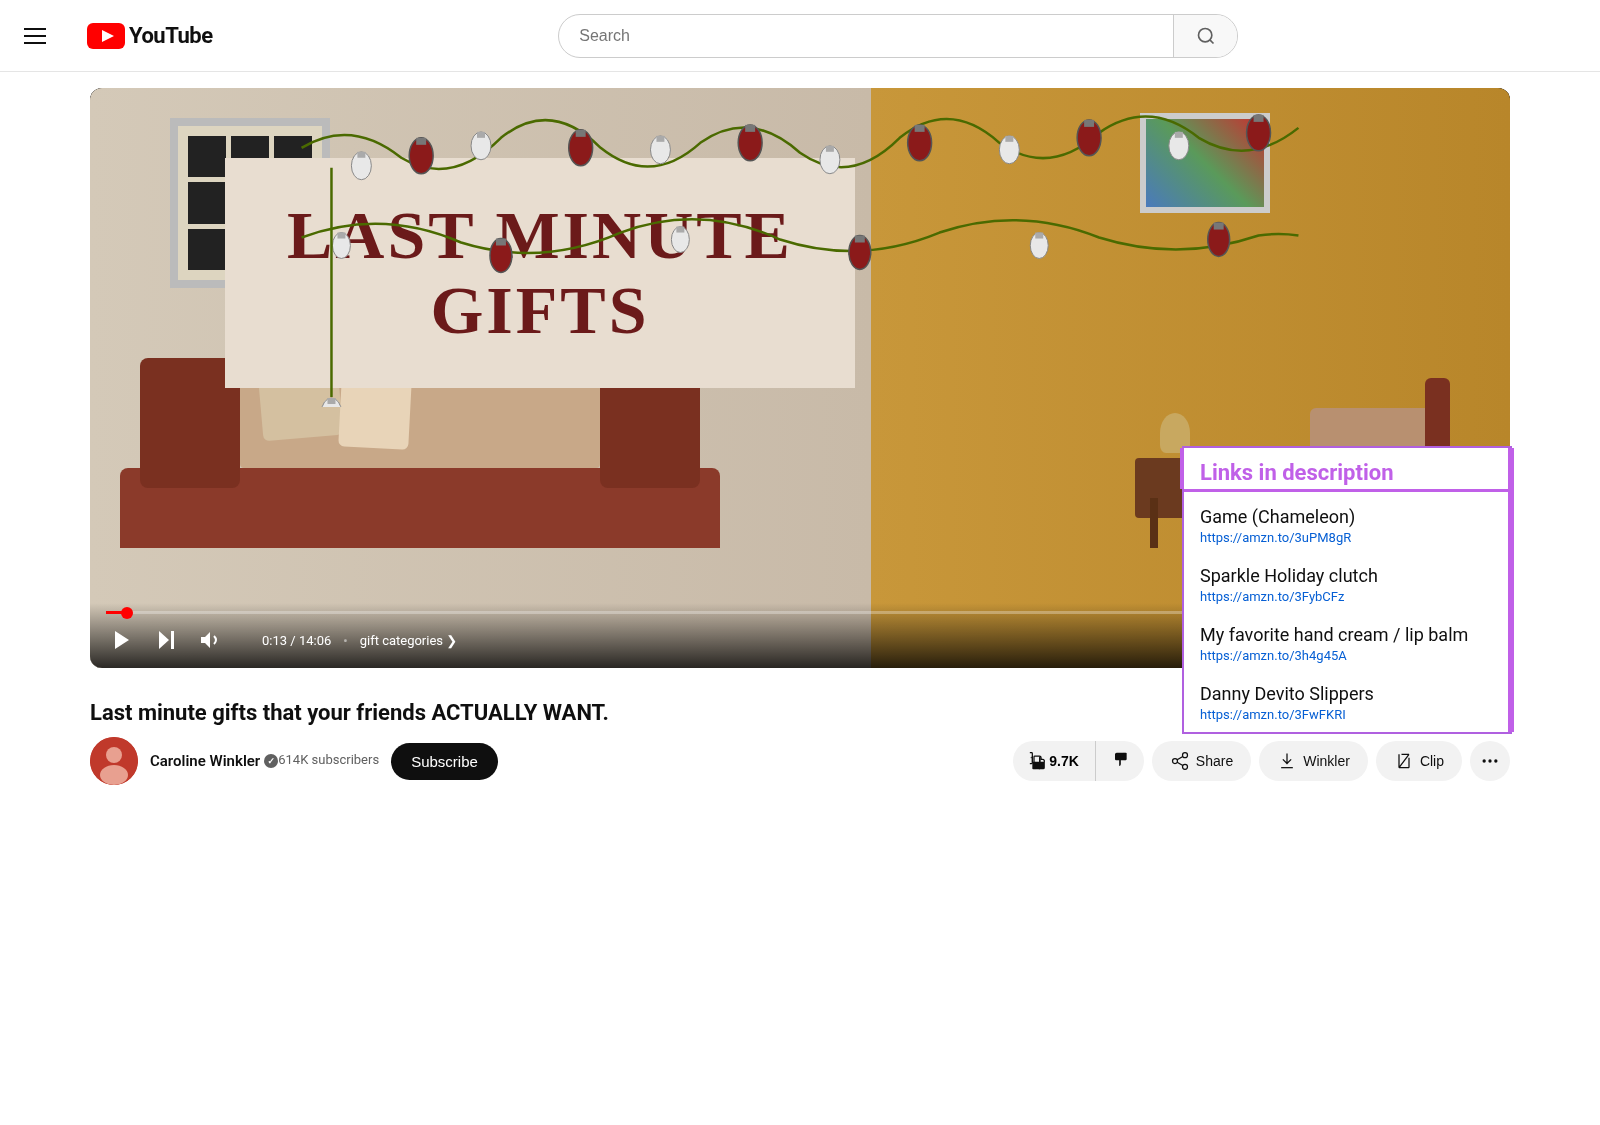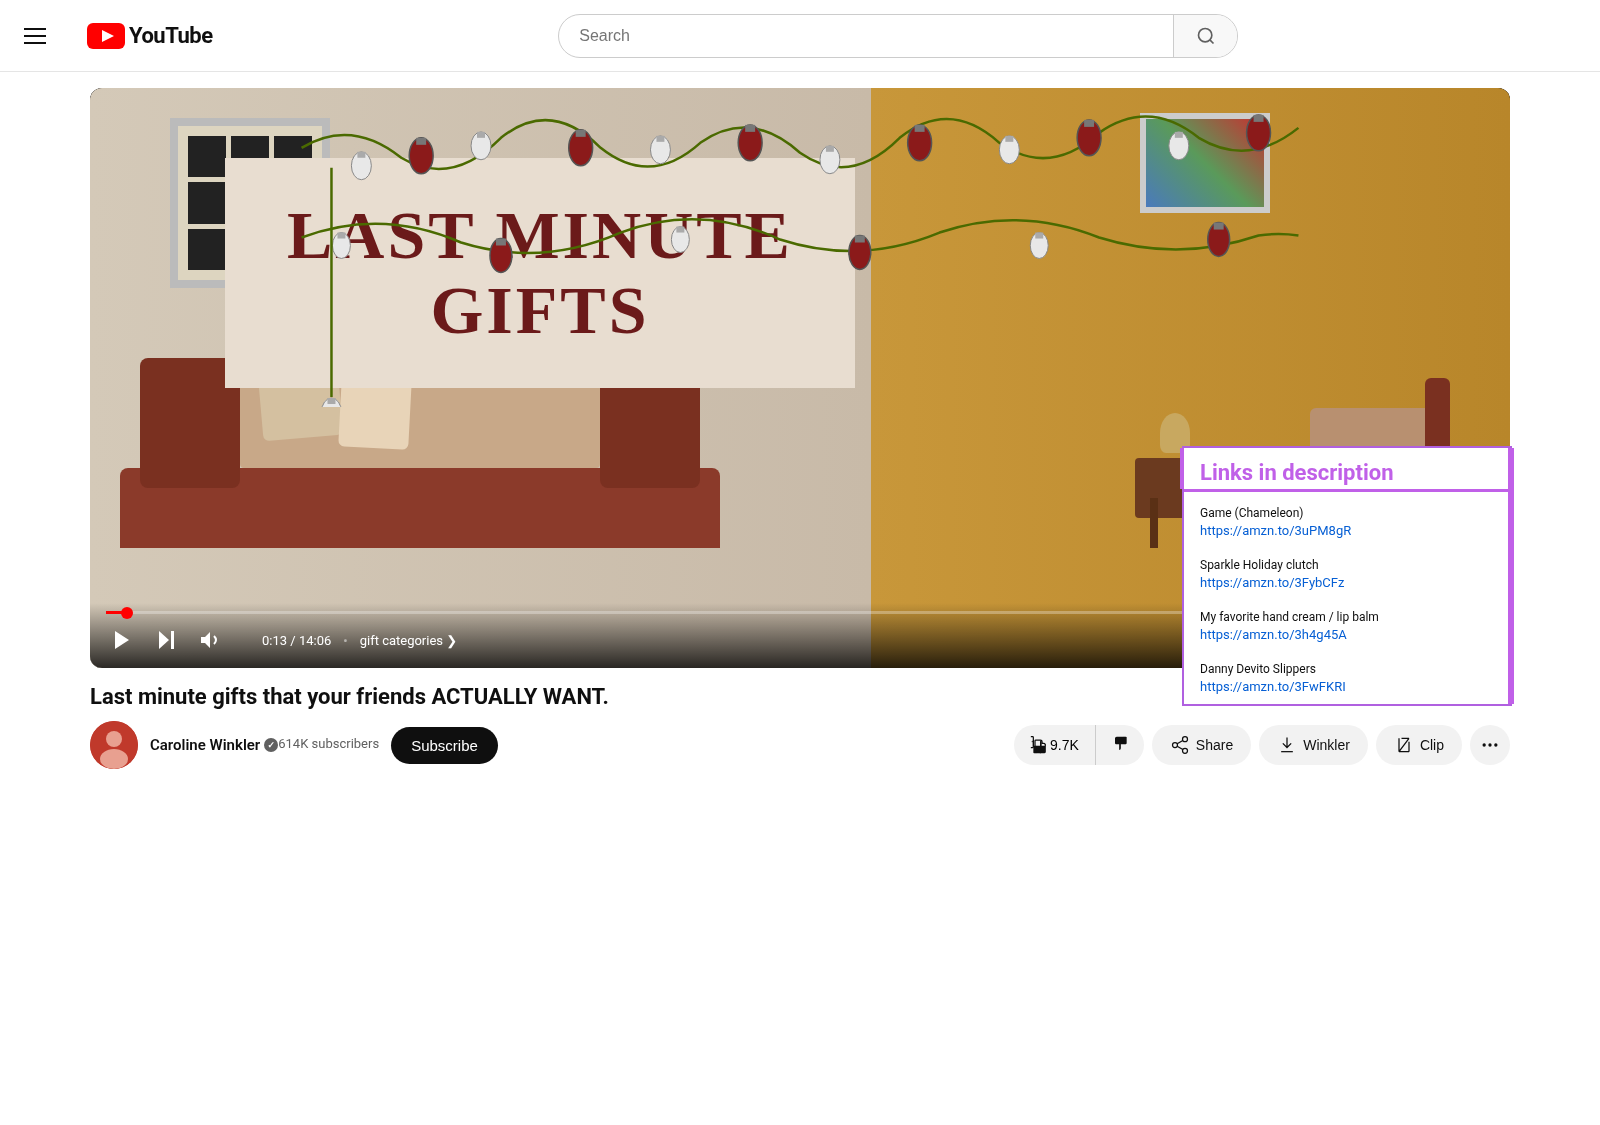--- a/index.html
+++ b/index.html
@@ -48,41 +48,41 @@
     .links-popup {
       position: absolute; right: -2px; top: 310px; width: 330px;
       background: #fff; border: 2px solid #b060e0; border-right: 4px solid #b060e0;
       z-index: 10; padding: 0; margin-top: 48px;
     }
     .links-popup-header {
       color: #c060e8; font-size: 22px; font-weight: 700; padding: 12px 16px 4px 16px;
       background: #fff; border-left: 4px solid #c060e8; margin-left: -4px;
     }
     .link-item { padding: 10px 16px; border-top: none; }
-    .link-item-title { font-size: 12px; color: #0f0f0f; margin-bottom: 3px; }
+    .link-item-title { font-size: 18px; color: #0f0f0f; margin-bottom: 3px; }
     .link-item-url { font-size: 13px; color: #065fd4; cursor: pointer; }
 
     
     .video-controls {
       position: absolute; bottom: 0; left: 0; right: 0; background: linear-gradient(transparent, rgba(0,0,0,0.8));
       padding: 8px 16px 12px; border-radius: 0 0 12px 12px;
     }
     .progress-bar { height: 3px; background: rgba(255,255,255,0.3); width: 100%; margin-bottom: 10px; cursor: pointer; position: relative; }
     .progress-fill { height: 100%; background: #f00; width: 1.5%; position: relative; }
     .progress-dot { width: 12px; height: 12px; background: #f00; border-radius: 50%; position: absolute; right: -6px; top: -4.5px; }
     .controls-row { display: flex; align-items: center; gap: 12px; color: #fff; }
     .ctrl-btn { background: none; border: none; color: #fff; cursor: pointer; padding: 4px; display: flex; align-items: center; }
     .ctrl-btn svg { width: 24px; height: 24px; fill: #fff; }
     .time-display { font-size: 13px; color: #fff; white-space: nowrap; margin-left: 24px; }
     .chapter-tag { font-size: 13px; color: #fff; cursor: pointer; }
     .controls-right { margin-left: auto; display: flex; align-items: center; gap: 8px; }
     .cc-btn { border: 1px solid #fff; border-radius: 3px; padding: 1px 4px; font-size: 11px; font-weight: 700; color: #fff; cursor: pointer; background: rgba(0,0,0,0.5); }
 
     
-    .video-info { margin-top: 16px; }
+    .video-info { margin-top: 32px; }
     .video-title { font-size: 22px; font-weight: 700; color: #0f0f0f; margin-bottom: 12px; }
 
     
     .channel-row { display: flex; align-items: center; gap: 16px; flex-wrap: wrap; }
     .channel-info { display: flex; align-items: center; gap: 12px; flex: 1; }
     .avatar { width: 48px; height: 48px; border-radius: 50%; background: #c0392b; overflow: hidden; flex-shrink: 0; display: flex; align-items: center; justify-content: center; }
     .avatar svg { width: 48px; height: 48px; }
     .channel-details { display: flex; flex-direction: row; }
     .channel-name { font-size: 15px; font-weight: 600; display: flex; align-items: center; gap: 4px; }
     .verified-icon { width: 14px; height: 14px; background: #606060; border-radius: 50%; display: inline-flex; align-items: center; justify-content: center; }
@@ -96,21 +96,21 @@
     .action-buttons { display: flex; align-items: center; gap: 8px; margin-left: auto; }
     .action-btn {
       display: flex; align-items: center; gap: 6px; padding: 10px 18px;
       background: #f2f2f2; border: none; border-radius: 20px; cursor: pointer;
       font-size: 14px; font-weight: 500; color: #0f0f0f;
     }
     .action-btn svg { width: 20px; height: 20px; }
     .like-dislike {
       display: flex; background: #f2f2f2; border-radius: 20px; overflow: hidden;
     }
-    .like-btn { display: flex; align-items: center; padding: 10px 16px; border: none; background: transparent; cursor: pointer; font-size: 14px; font-weight: 400; border-right: 1px solid #ccc; }
+    .like-btn { display: flex; align-items: center; padding: 10px 16px; border: none; background: transparent; cursor: pointer; font-size: 14px; font-weight: 700; border-right: 1px solid #ccc; }
     .dislike-btn { display: flex; align-items: center; padding: 10px 14px; border: none; background: transparent; cursor: pointer; }
     .more-btn { background: #f2f2f2; border: none; border-radius: 50%; width: 40px; height: 40px; cursor: pointer; display: flex; align-items: center; justify-content: center; font-size: 20px; }
 
     
     .room-scene { width: 100%; height: 100%; position: relative; }
 
     
     .lights-overlay { position: absolute; top: 0; left: 0; width: 100%; height: 55%; pointer-events: none; }
   </style>
 </head>

